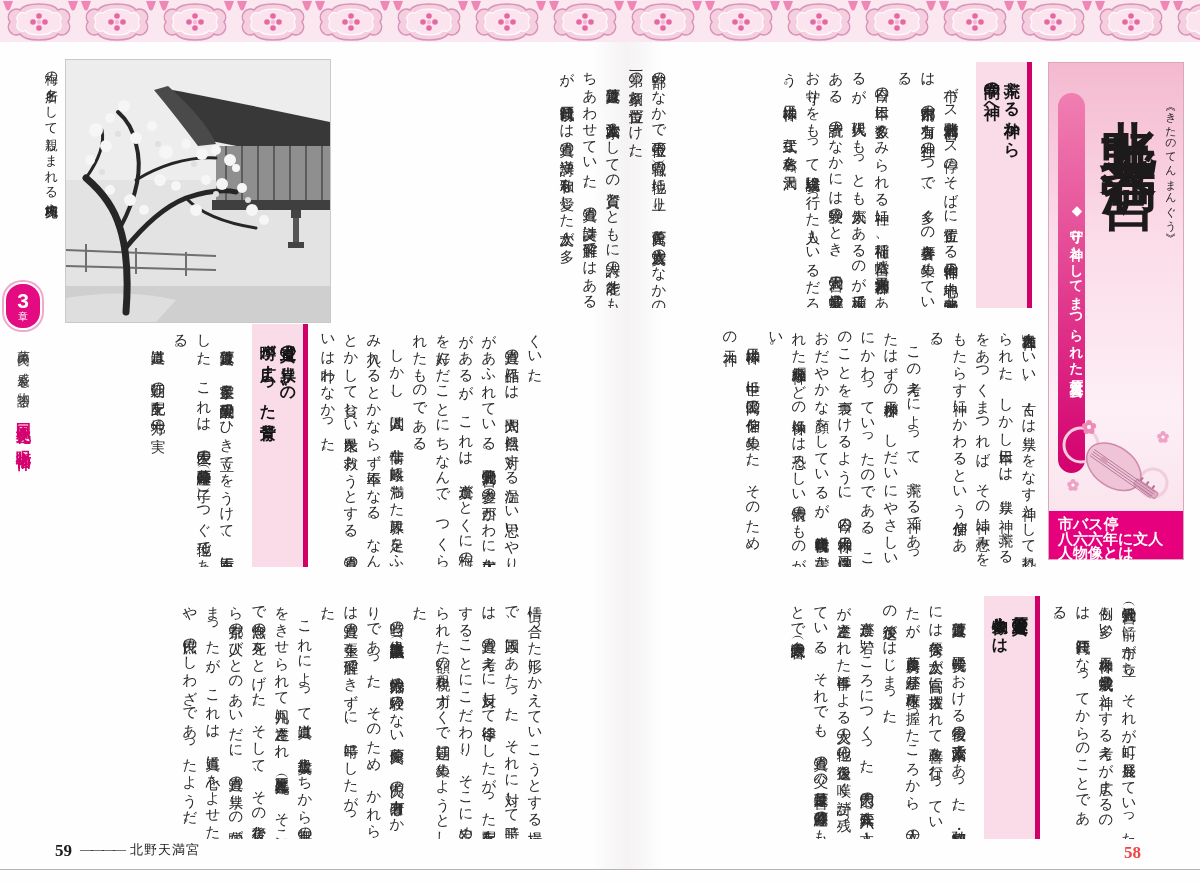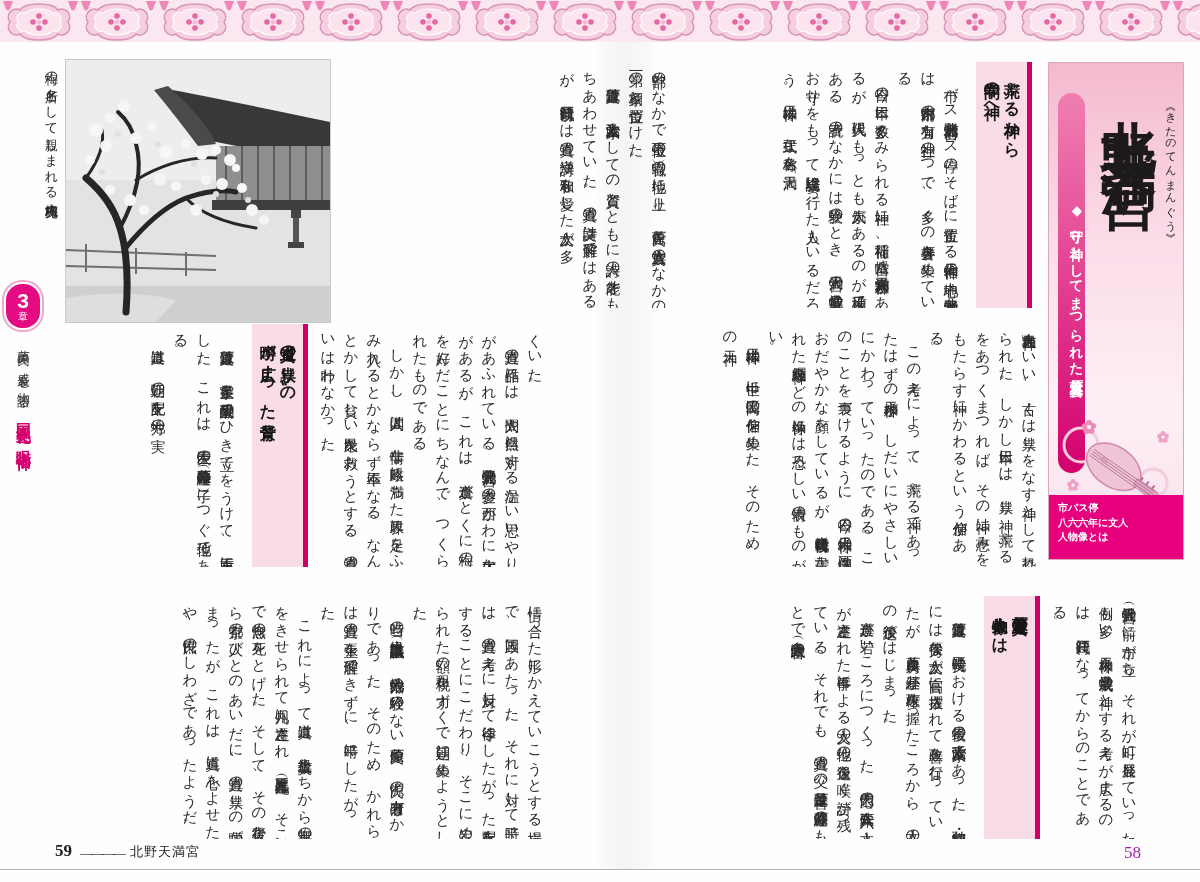--- a/index.html
+++ b/index.html
@@ -63,32 +63,32 @@
           background:linear-gradient(180deg,#f4b9cf 0%,#fbdce9 35%,#fdeff5 70%,#f9dfe9 100%);}
   .tb-reading{position:absolute;right:5px;top:40px;font-size:11px;letter-spacing:1px;color:#222;}
   .tb-title{position:absolute;right:26px;top:12px;margin:0;font-size:56px;font-weight:bold;
             line-height:1;letter-spacing:13px;color:#1d1a1b;}
   .tb-ribbon{position:absolute;left:9px;top:30px;width:27px;height:380px;box-sizing:border-box;
              border-radius:14px;background:linear-gradient(180deg,#f07fb2,#d4006e);
              color:#fff;font-size:13.5px;font-weight:bold;letter-spacing:1px;
              font-family:"Liberation Sans","DejaVu Sans",sans-serif;
              padding-top:10px;text-align:center;}
   .tb-biwa{position:absolute;left:10px;bottom:56px;}
-  .tb-access{position:absolute;left:0;bottom:0;width:100%;height:64px;box-sizing:border-box;
+  .tb-access{position:absolute;left:0;bottom:0;width:100%;height:48px;box-sizing:border-box;
              background:#e6007d;color:#fff;padding:6px 9px;
              font-family:"Liberation Sans","DejaVu Sans",sans-serif;
-             font-size:10px;font-weight:bold;line-height:14.5px;}
+             font-size:15px;font-weight:bold;line-height:14.5px;}
   .tb-access span{display:block;}
 
   
-  .footL{position:absolute;left:55px;top:841px;display:flex;align-items:flex-end;}
+  .footL{position:absolute;left:55px;top:841px;display:flex;align-items:flex-start;}
   .pgnum{font-size:17px;font-weight:bold;color:#1c1c1c;}
   .frule{font-size:13px;color:#1c1c1c;letter-spacing:-2px;margin:0 6px 0 8px;}
   .ftitle{font-size:13px;color:#1c1c1c;letter-spacing:1px;}
-  .footR{position:absolute;left:1124px;top:843px;font-size:17px;font-weight:normal;color:#a21caf;text-align:center;}
+  .footR{position:absolute;left:1124px;top:843px;font-size:17px;font-weight:bold;color:#ef4444;text-align:center;}
 </style>
 </head>
 <body>
 
 <div class="spread">
 
   <div class="topborder">
     <svg width="1200" height="42">
       <defs>
         <pattern id="medal" width="78" height="42" patternUnits="userSpaceOnUse">

